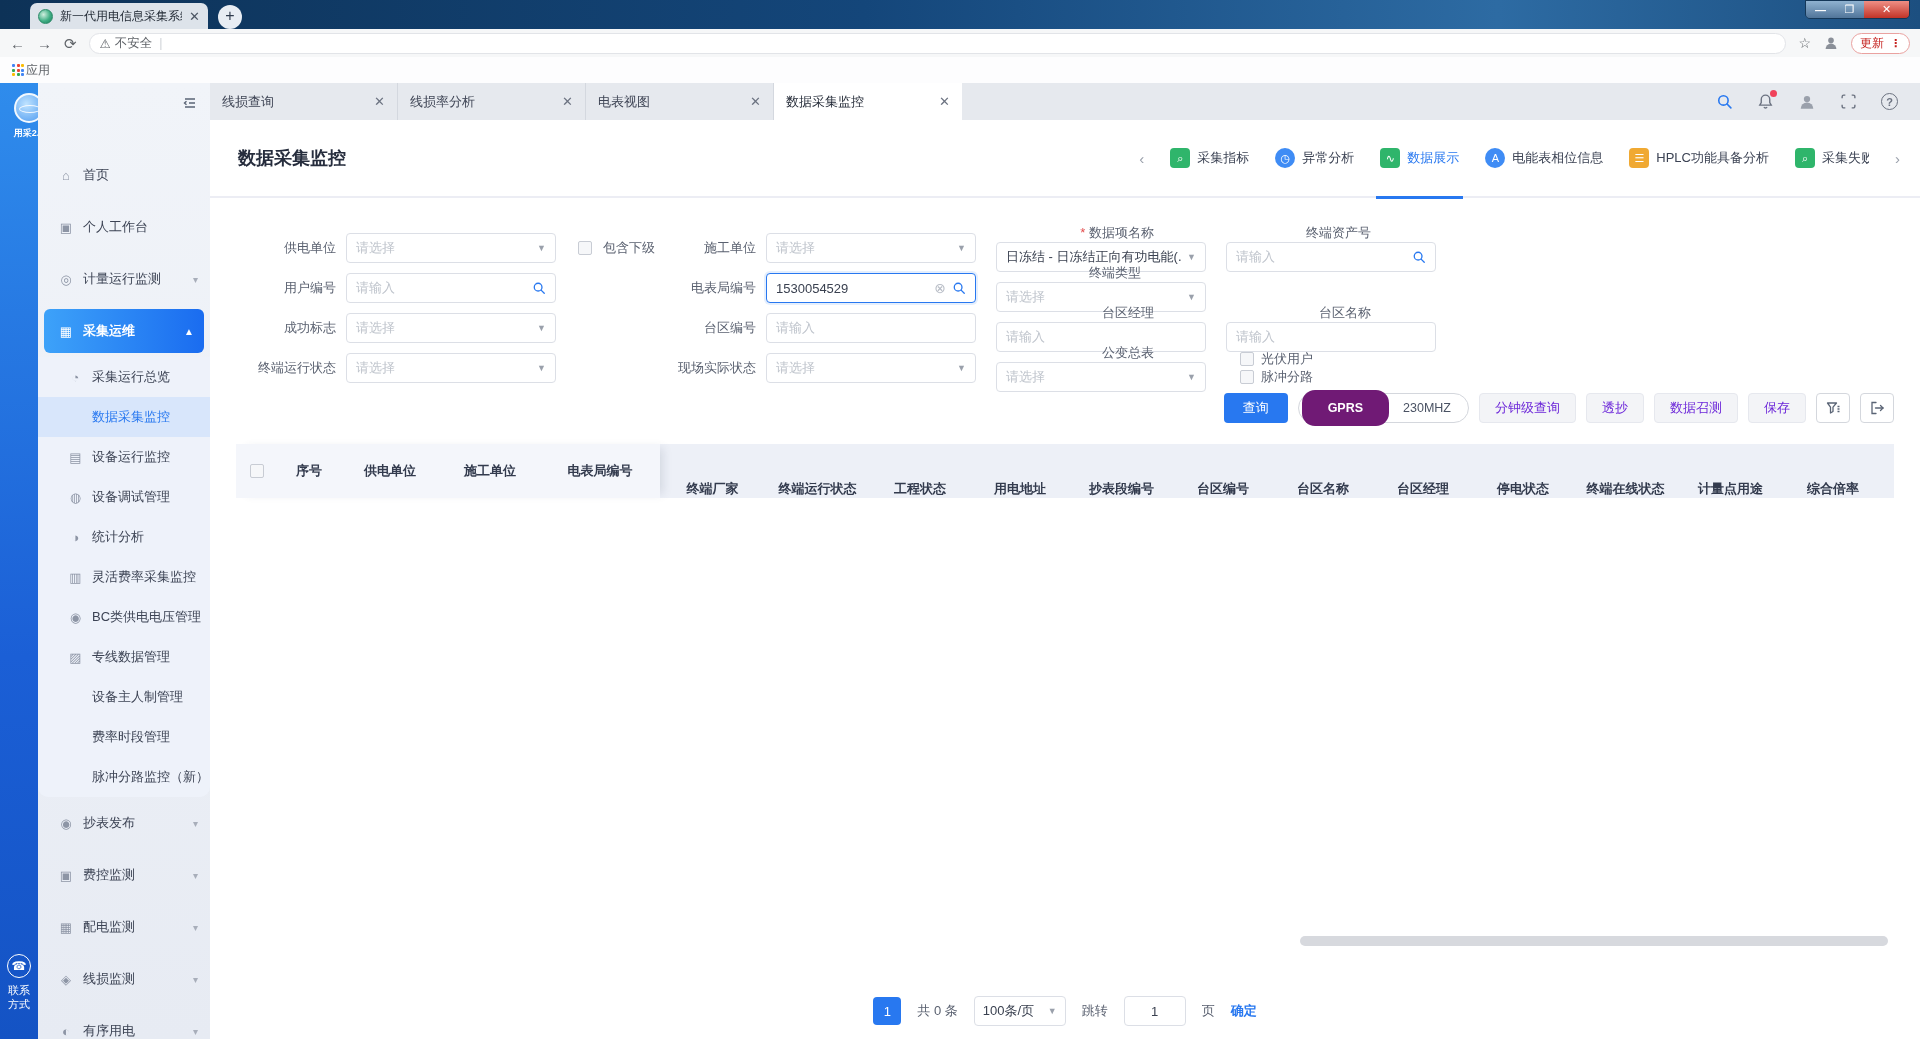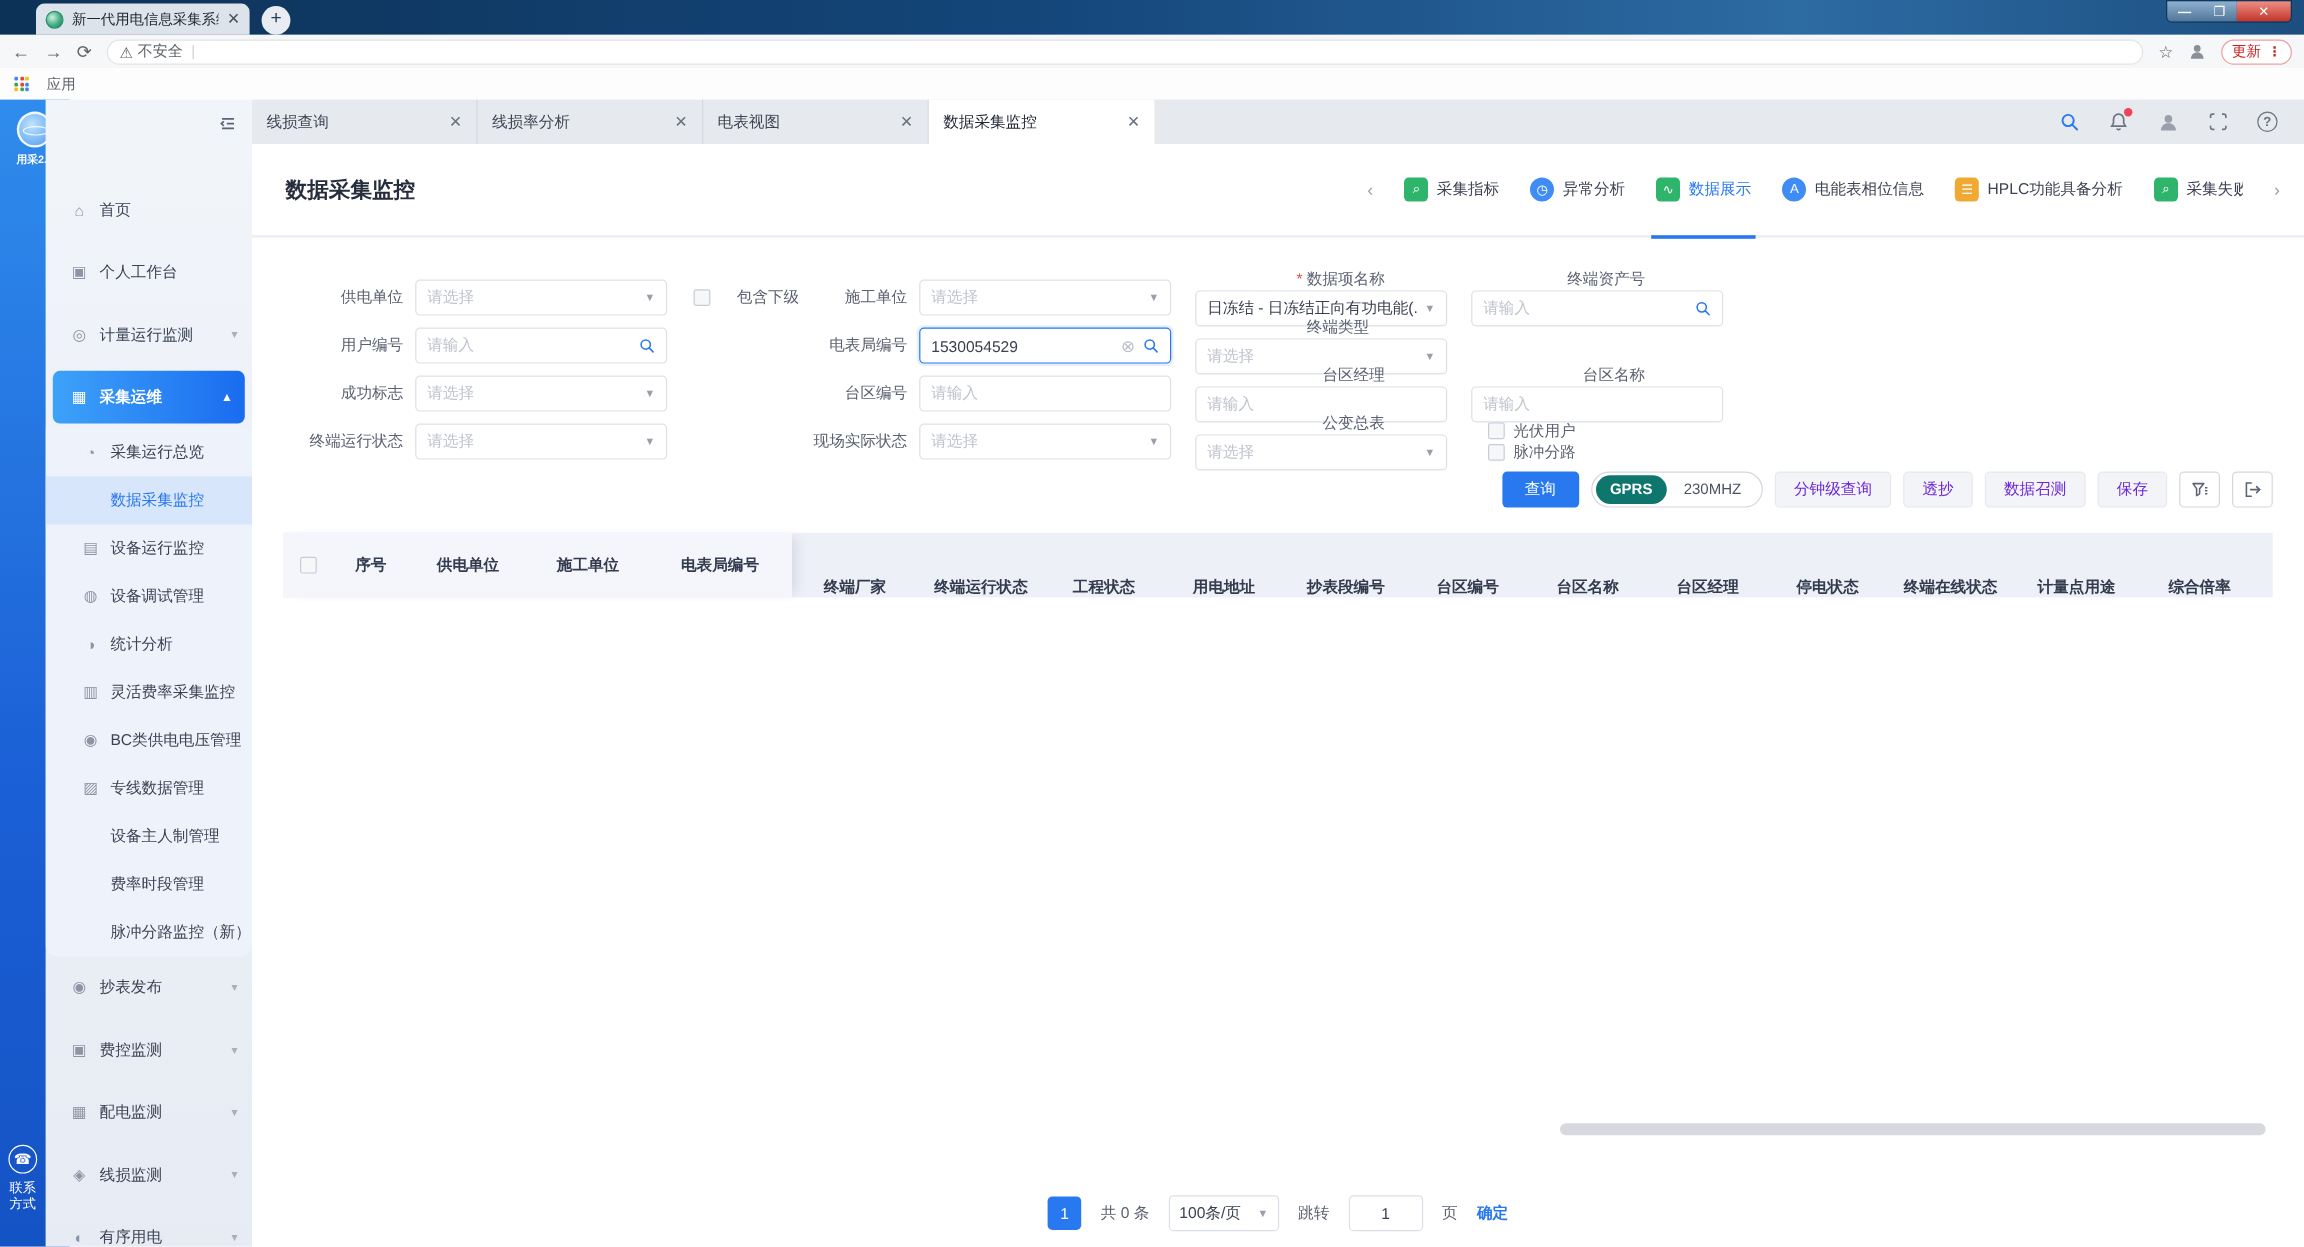--- a/index.html
+++ b/index.html
@@ -33,21 +33,21 @@
   .sec-label { color:#5f6368; display:flex; align-items:center; gap:4px; }
   .omni-sep { color:#d0d3d8; }
   .url-text { white-space:nowrap; overflow:hidden; }
   .star { color:#5f6368; font-size:14px; }
   .tb-avatar { color:#8a8f98; }
   .update-chip { border:1px solid #eaa2a0; border-radius:12px; padding:1px 8px; display:flex; align-items:center; gap:6px;
     color:#c5221f; font-size:12px; background:#fff; }
   .kebab { color:#c5221f; font-weight:bold; letter-spacing:0; font-size:11px; }
 
   .bookmarks { position:absolute; top:57px; left:0; width:1920px; height:26px; background:#fdfdfe;
-    display:flex; align-items:center; padding:0 12px; gap:15px; }
+    display:flex; align-items:center; padding:0 12px; gap:2px; }
   .apps-grid { display:grid; grid-template-columns:repeat(3,3px); grid-gap:1.5px; }
   .apps-grid i { width:3px; height:3px; border-radius:1px; display:block; }
   .bm-label { font-size:12px; color:#5f6368; }
 
   
   .rail { position:absolute; left:0; top:83px; width:58px; height:956px;
     background:linear-gradient(180deg,#2f8cec 0%,#1b5fd6 60%,#1453c4 100%); }
   .rail-logo { width:30px; height:30px; margin:10px auto 4px; border-radius:50%; border:2px solid rgba(255,255,255,.9);
     position:relative; overflow:hidden; background:radial-gradient(circle at 40% 35%, #bfe3ff, #4d9af0); }
   .rail-logo::after { content:""; position:absolute; left:3px; top:10px; width:20px; height:6px;
@@ -116,31 +116,31 @@
   .ctrl { width:210px; height:30px; border:1px solid #dcdfe6; border-radius:4px; background:#fff;
     display:flex; align-items:center; padding:0 9px; gap:6px; font-size:13px; color:#333; }
   .ctrl .ph { color:#bfc4cc; }
   .ctrl .val { color:#3a4150; }
   .ctrl .grow { flex:1; white-space:nowrap; overflow:hidden; }
   .caret-down { color:#9aa0ab; font-size:9px; }
   .ctrl .mag { color:#2878f0; }
   .ctrl.focused { border:1.5px solid #2878f0; box-shadow:0 0 0 2px rgba(40,120,240,.12); }
   .clear-ic { color:#b9bec7; font-size:14px; }
   .cal-ic { color:#8a8f99; }
-  .gapcell { width:110px; display:flex; align-items:center; padding-left:22px; gap:22px; }
+  .gapcell { width:110px; display:flex; align-items:center; padding-left:22px; gap:11px; }
   .ml { margin-left:20px;flex-direction:column; }
   .cb { width:14px; height:14px; border:1px solid #c8ccd4; border-radius:2px; background:#f6f7f9; flex-shrink:0; }
   .cb-label { color:#5a6170; font-size:13px; white-space:nowrap; }
   .cb-pair { display:flex; align-items:center; gap:7px; margin-right:22px;margin-left:14px; }
 
   .btn-row { display:flex; align-items:center; justify-content:flex-end; gap:10px; margin-top:9px; }
   .btn-primary { height:30px; padding:0 19px; background:#2878f0; color:#fff; border-radius:4px;
     display:flex; align-items:center; font-size:13px; }
   .toggle { height:30px; border:1px solid #d4d7dd; border-radius:16px; background:#fff; display:flex; align-items:center; padding:0 3px; }
-  .toggle .on { background:#0f766e; color:#fff; border-radius:13px; height:24px; padding:0 12px; display:flex; align-items:center; font-size:12.5px; font-weight:bold; }
+  .toggle .on { background:#701a75; color:#fff; border-radius:13px; height:36px; padding:0 26px; display:flex; align-items:center; font-size:12.5px; font-weight:bold; }
   .toggle .off { color:#4a5263; padding:0 14px; font-size:12.5px; }
   .btn-plain { height:30px; padding:0 15px; background:#f3f4f7; border:1px solid #e6e8ee; color:#6d28d9;
     border-radius:4px; display:flex; align-items:center; font-size:13px; }
   .btn-icon { width:34px; height:30px; background:#fff; border:1px solid #d4d7dd; border-radius:4px;
     display:flex; align-items:center; justify-content:center; color:#5a6475; }
 
   
   .table-area { position:absolute; top:361px; left:26px; width:1658px; height:524px; }
   .thead { display:flex; align-items:flex-end; height:54px; background:#edf0f7; font-size:13px; color:#333b4e; font-weight:bold; }
   .th { padding:0 6px; text-align:center; white-space:nowrap; overflow:hidden; flex-shrink:0; }

